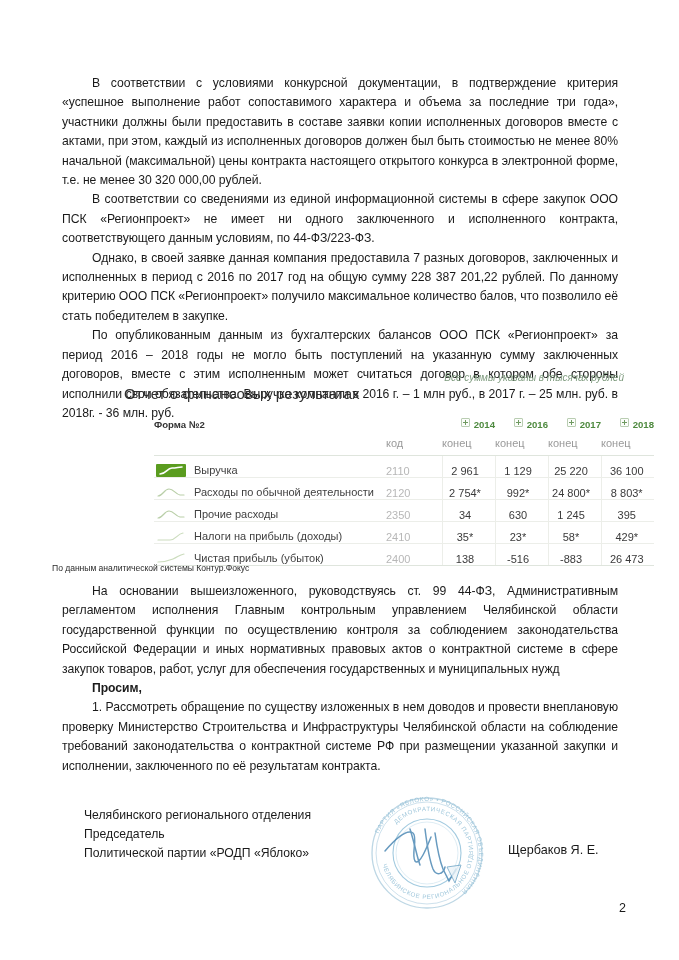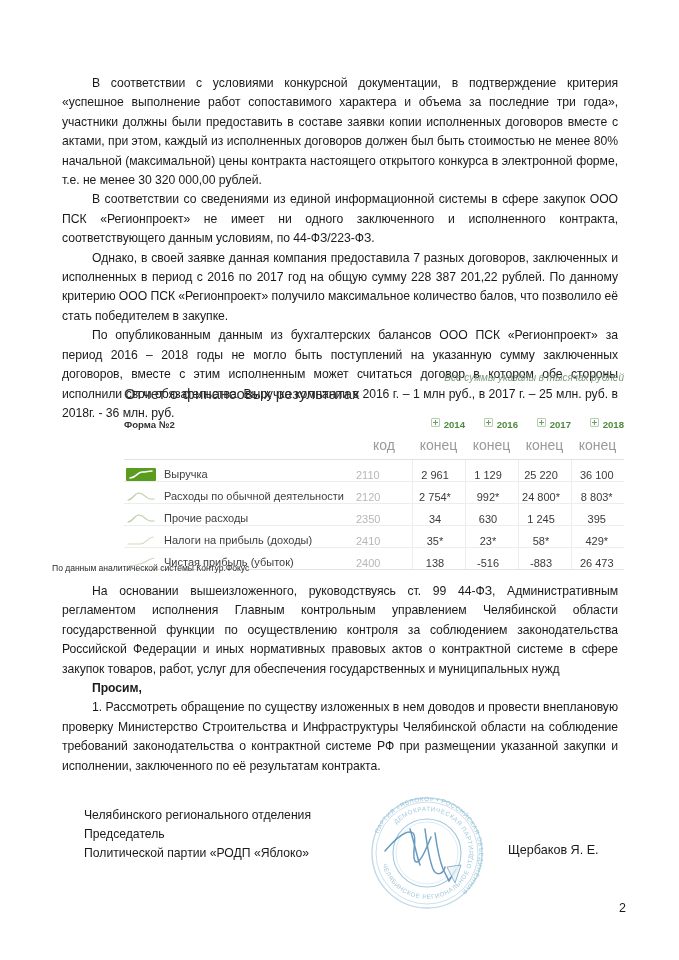--- a/index.html
+++ b/index.html
@@ -66,20 +66,21 @@
     font-weight: 400;
     margin: 13px 0 0 0;
     letter-spacing: 0.1px;
   }
 
   .tbl {
     width: 100%;
     border-collapse: collapse;
     margin-top: 16px;
     table-layout: fixed;
+    margin-left: 30px;
   }
   .tbl th, .tbl td {
     padding: 0;
     vertical-align: bottom;
   }
   .col-label  { width: 232px; }
   .col-code   { width: 56px; }
   .col-year   { width: 53px; }
 
   .hdr-year {
@@ -110,23 +111,23 @@
   .plusbox::after  { top: 1px; bottom: 1px; left: 3px; width: 1px; }
 
   .form-label {
     font-size: 9.6px;
     font-weight: bold;
     color: #333333;
     text-align: left;
     padding-bottom: 2px;
   }
   .sub-hdr td {
-    font-size: 14px;
+    font-size: 11px;
     color: #9a9a9a;
-    text-align: center;
+    text-align: left;
     padding: 7px 0 6px 0;
     border-bottom: 1px solid #dfe5dd;
   }
   .sub-hdr td.first { border-bottom: 1px solid #dfe5dd; }
 
   .tbl tbody tr td {
     border-bottom: 1px solid #eceee9;
     height: 21px;
     font-size: 11px;
   }

